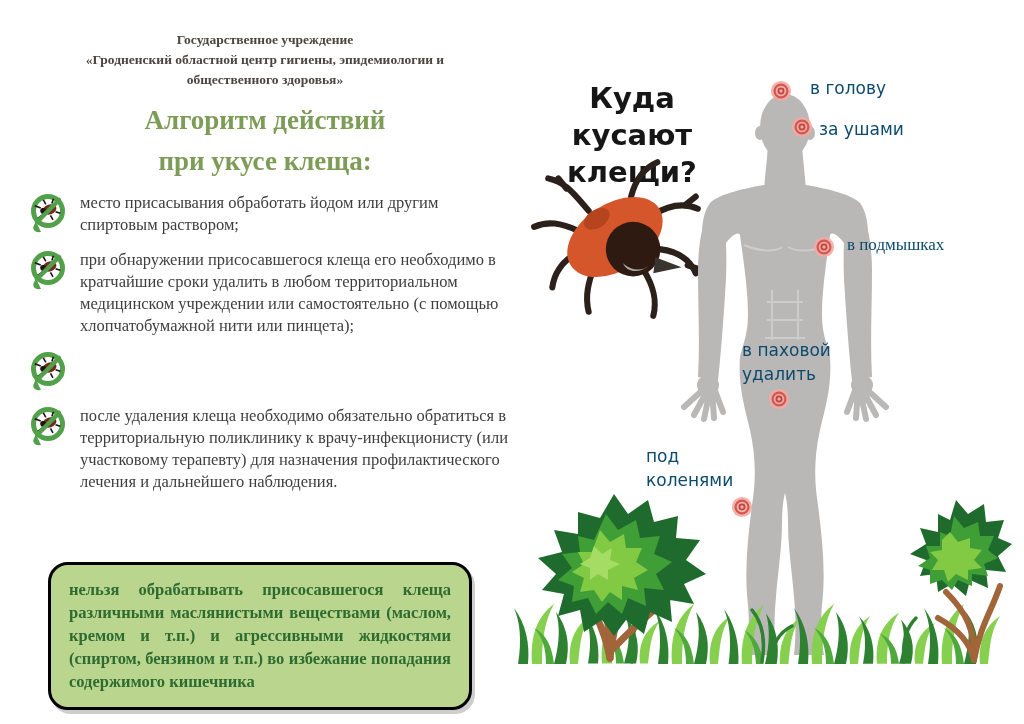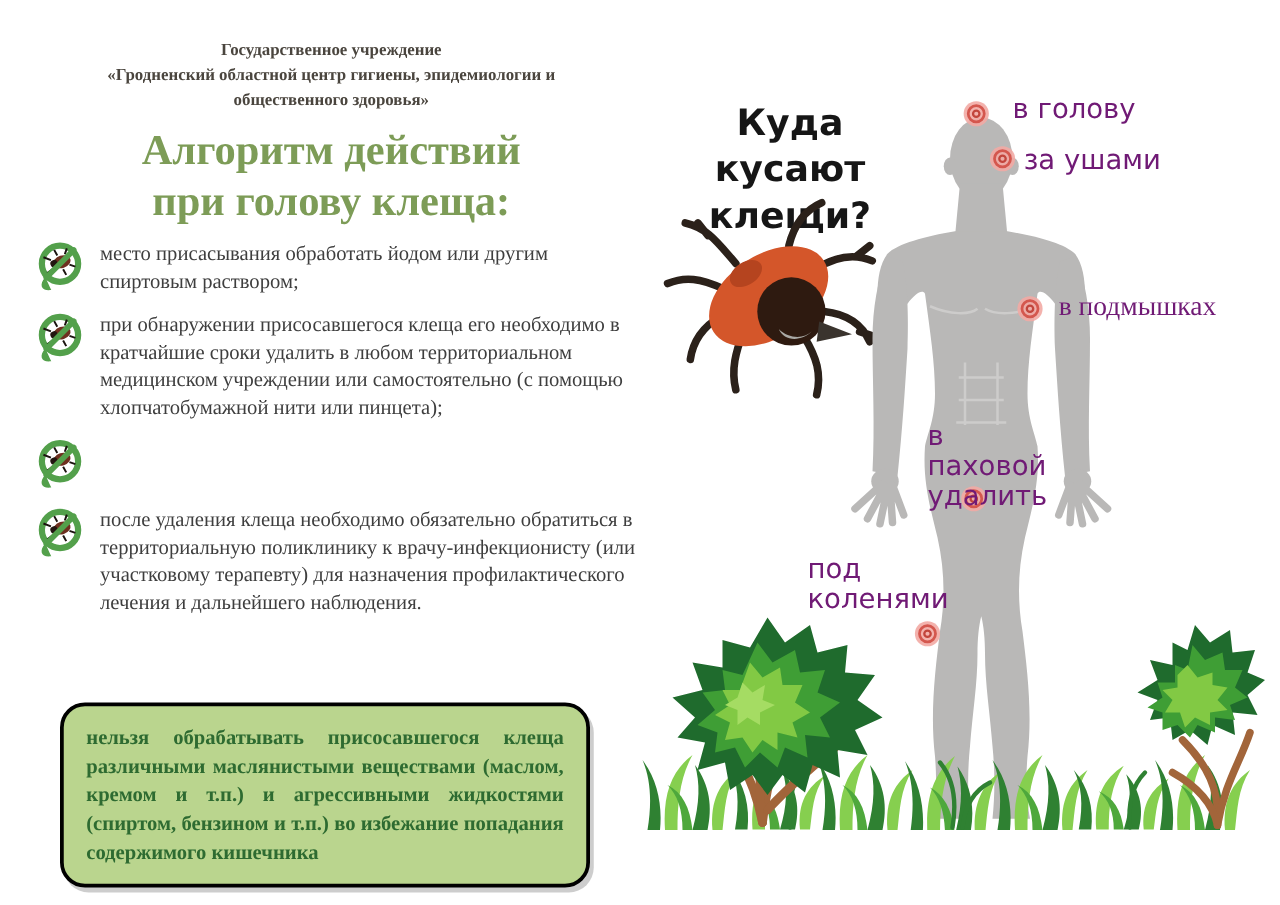--- a/index.html
+++ b/index.html
@@ -2,21 +2,21 @@
 <html><head>
 <meta charset="utf-8">
 <style>
   html,body{margin:0;padding:0;background:#ffffff;}
   .canvas{position:relative;width:1024px;height:724px;background:#ffffff;overflow:hidden;
           font-family:"Liberation Serif", serif;}
   
   .org-header{position:absolute;left:28px;top:30px;width:474px;text-align:center;
               color:#4a453e;font-weight:bold;font-size:13.5px;line-height:20px;}
   .main-title{position:absolute;left:28px;top:100px;width:474px;text-align:center;
-              color:#7d9c57;font-weight:bold;font-size:34px;line-height:41px;}
+              color:#7d9c57;font-weight:bold;font-size:27px;line-height:41px;}
   .steps{position:absolute;left:28px;top:192px;width:480px;display:flex;
          flex-direction:column;gap:13px;list-style:none;margin:0;padding:0;}
   .step{display:flex;align-items:flex-start;gap:12px;}
   .step-icon{flex:0 0 40px;width:40px;height:42px;}
   .step-text{color:#3e3e3e;font-size:16.5px;line-height:22px;width:428px;}
   .warning-box{position:absolute;left:48px;top:562px;width:424px;box-sizing:border-box;
                background:#bad58e;border:3px solid #000000;border-radius:20px;
                box-shadow:3px 4px 0 rgba(145,145,145,.45);
                padding:13px 18px 14px 18px;}
   .warning-text{color:#2e6b31;font-weight:bold;font-size:16.5px;line-height:23px;
@@ -30,42 +30,42 @@
   .grass-strip{position:absolute;left:512px;top:588px;width:492px;height:76px;z-index:2;}
   .bush{position:absolute;z-index:3;}
   .bush-left{left:514px;top:486px;width:202px;height:178px;}
   .bush-right{left:896px;top:494px;width:122px;height:170px;}
   .marker{position:absolute;width:22px;height:22px;z-index:4;}
   .m-head{left:770px;top:80px;}
   .m-ears{left:791px;top:116px;}
   .m-armpits{left:813px;top:236px;}
   .m-groin{left:768px;top:388px;}
   .m-knees{left:731px;top:496px;}
-  .bite-label{position:absolute;color:#701a75;font-size:22px;line-height:24px;z-index:4;
+  .bite-label{position:absolute;color:#0c4a6e;font-size:17px;line-height:24px;z-index:4;
               font-family:"DejaVu Sans", sans-serif;}
   .l-head{left:810px;top:76px;}
   .l-ears{left:819px;top:117px;}
   .l-armpits{left:847px;top:233px;font-family:Liberation Serif, serif;}
   .l-groin{left:742px;top:338px;width:104px;}
   .l-knees{left:646px;top:444px;width:104px;}
 </style>
 </head>
 <body>
 
 <div class="canvas">
 
   <div class="org-header">
     <div>Государственное учреждение</div>
     <div>«Гродненский областной центр гигиены, эпидемиологии и</div>
     <div>общественного здоровья»</div>
   </div>
 
   <div class="main-title">
     <div>Алгоритм действий</div>
-    <div>при голову клеща:</div>
+    <div>при укусе клеща:</div>
   </div>
 
   <ul class="steps">
     <li class="step">
       <svg class="step-icon" viewBox="0 0 40 42">
         <circle cx="20" cy="19" r="14.5" fill="none" stroke="#53a04b" stroke-width="5"></circle>
         <path d="M8,30 C3,36 5,41 13,40 C11,36 10,33 8,30 Z" fill="#53a04b"></path>
         <g transform="rotate(-18 20 19)">
           <path d="M14,14 l-5,-4 M14,21 l-6,2 M20,12 l-1,-5 M26,13 l3,-4 M27,22 l4,3 M21,24 l1,5" stroke="#1c1410" stroke-width="1.6" fill="none"></path>
           <ellipse cx="22" cy="18" rx="7" ry="5" fill="#6e2f1f"></ellipse>

